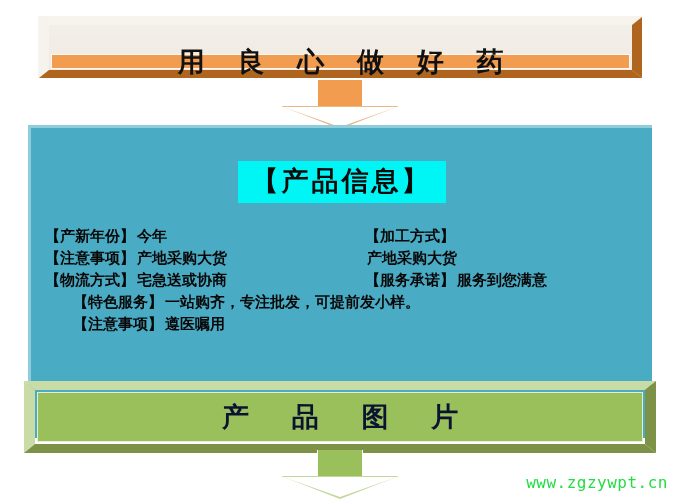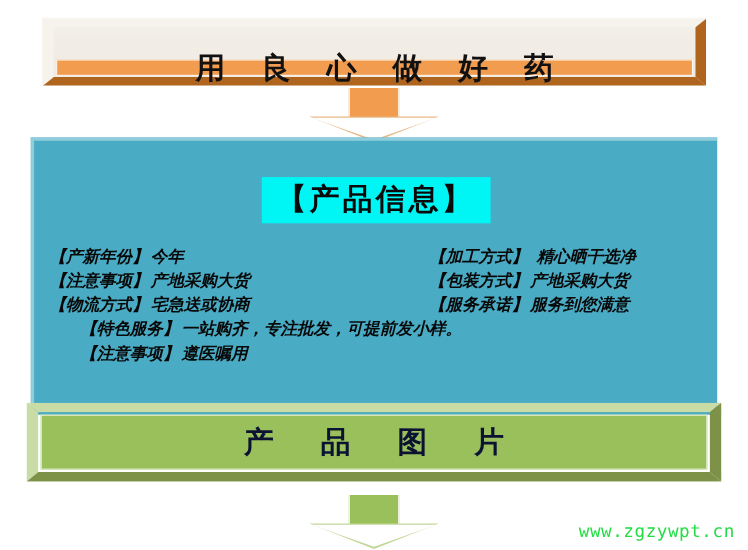--- a/index.html
+++ b/index.html
@@ -144,21 +144,21 @@
     left: 2px;
     border-top: 20px solid #ffffff;
   }
 
   
   .blue-panel {
     position: absolute;
     left: 28px;
     top: 125px;
     width: 624px;
-    height: 252px;
+    height: 313px;
     background: #4aabc4;
     border-top: 3px solid #8fccdc;
     border-left: 3px solid #8fccdc;
     box-sizing: border-box;
   }
   .info-title-wrap {
     position: absolute;
     left: 0;
     right: 0;
     top: 33px;
@@ -176,51 +176,49 @@
     white-space: nowrap;
   }
   .info-rows {
     position: absolute;
     left: 14px;
     top: 96px;
     right: 8px;
   }
   .info-row {
     display: flex;
-    align-items: flex-start;
+    align-items: flex-end;
     height: 22px;
     white-space: nowrap;
     color: #080808;
     font-size: 15px;
     font-weight: bold;
     font-family: "Liberation Serif", "DejaVu Serif", serif;
-    font-style: italic;
   }
   .cell-left {
     width: 320px;
     flex: none;
     display: flex;
     align-items: baseline;
   }
   .cell-right {
     flex: none;
     display: flex;
     align-items: baseline;
-    margin-left: 25px;
   }
   .lbl { letter-spacing: 0px; }
   .val { margin-left: 2px; }
   .val.pad { margin-left: 8px; }
   .row-wide { width: 100%; margin-left: 28px; }
 
   
   .green-banner {
     position: absolute;
     left: 24px;
-    top: 366px;
+    top: 381px;
     width: 632px;
     height: 72px;
     box-sizing: border-box;
   }
   .green-banner .frame-light-t {
     position: absolute;
     left: 0; top: 0;
     width: 100%; height: 9px;
     background: #c9dca5;
     clip-path: polygon(0 0, 100% 0, calc(100% - 11px) 100%, 11px 100%);
@@ -307,31 +305,29 @@
 
     <div class="info-rows">
 
       <div class="info-row">
         <span class="cell-left">
           <span class="lbl">【产新年份】</span>
           <span class="val">今年</span>
         </span>
         <span class="cell-right">
           <span class="lbl">【加工方式】</span>
-          <span class="val pad">精心晒干选净</span>
         </span>
       </div>
 
       <div class="info-row">
         <span class="cell-left">
           <span class="lbl">【注意事项】</span>
           <span class="val">产地采购大货</span>
         </span>
         <span class="cell-right">
-          <span class="lbl">【包装方式】</span>
           <span class="val">产地采购大货</span>
         </span>
       </div>
 
       <div class="info-row">
         <span class="cell-left">
           <span class="lbl">【物流方式】</span>
           <span class="val">宅急送或协商</span>
         </span>
         <span class="cell-right">

